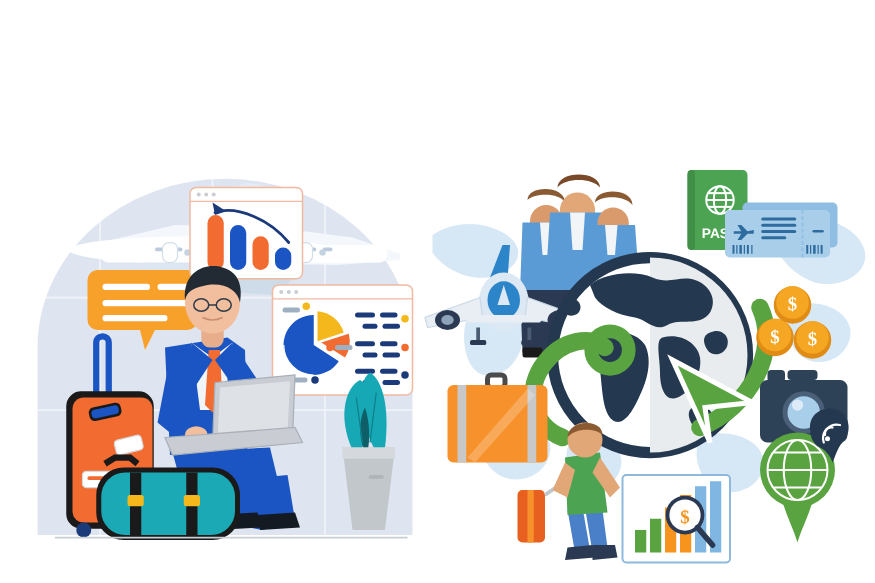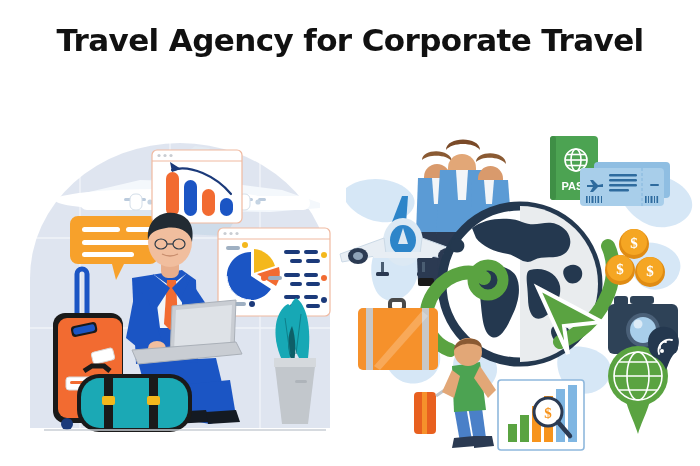--- a/index.html
+++ b/index.html
@@ -26,21 +26,20 @@
 
   .scene { position:absolute; }
   #left-scene  { left: 20px;  top: 128px; width: 330px; height: 322px; }
   #right-scene { left: 332px; top: 104px; width: 368px; height: 360px; }
 </style>
 </head>
 <body>
 
 <div id="page">
 
-  <div class="title">Travel Agency for Corporate Travel</div>
 
   <div class="scene" id="left-scene">
     <svg width="330" height="322" viewBox="0 0 330 322">
 
       <path d="M10 300 L10 150 A150 135 0 0 1 310 150 L310 300 Z" fill="#DDE4EF" opacity="0.95"></path>
 
       <g stroke="#FFFFFF" stroke-width="1.4" opacity="0.55">
         <line x1="60" y1="25" x2="60" y2="300"></line>
         <line x1="150" y1="10" x2="150" y2="300"></line>
         <line x1="240" y1="20" x2="240" y2="300"></line>

